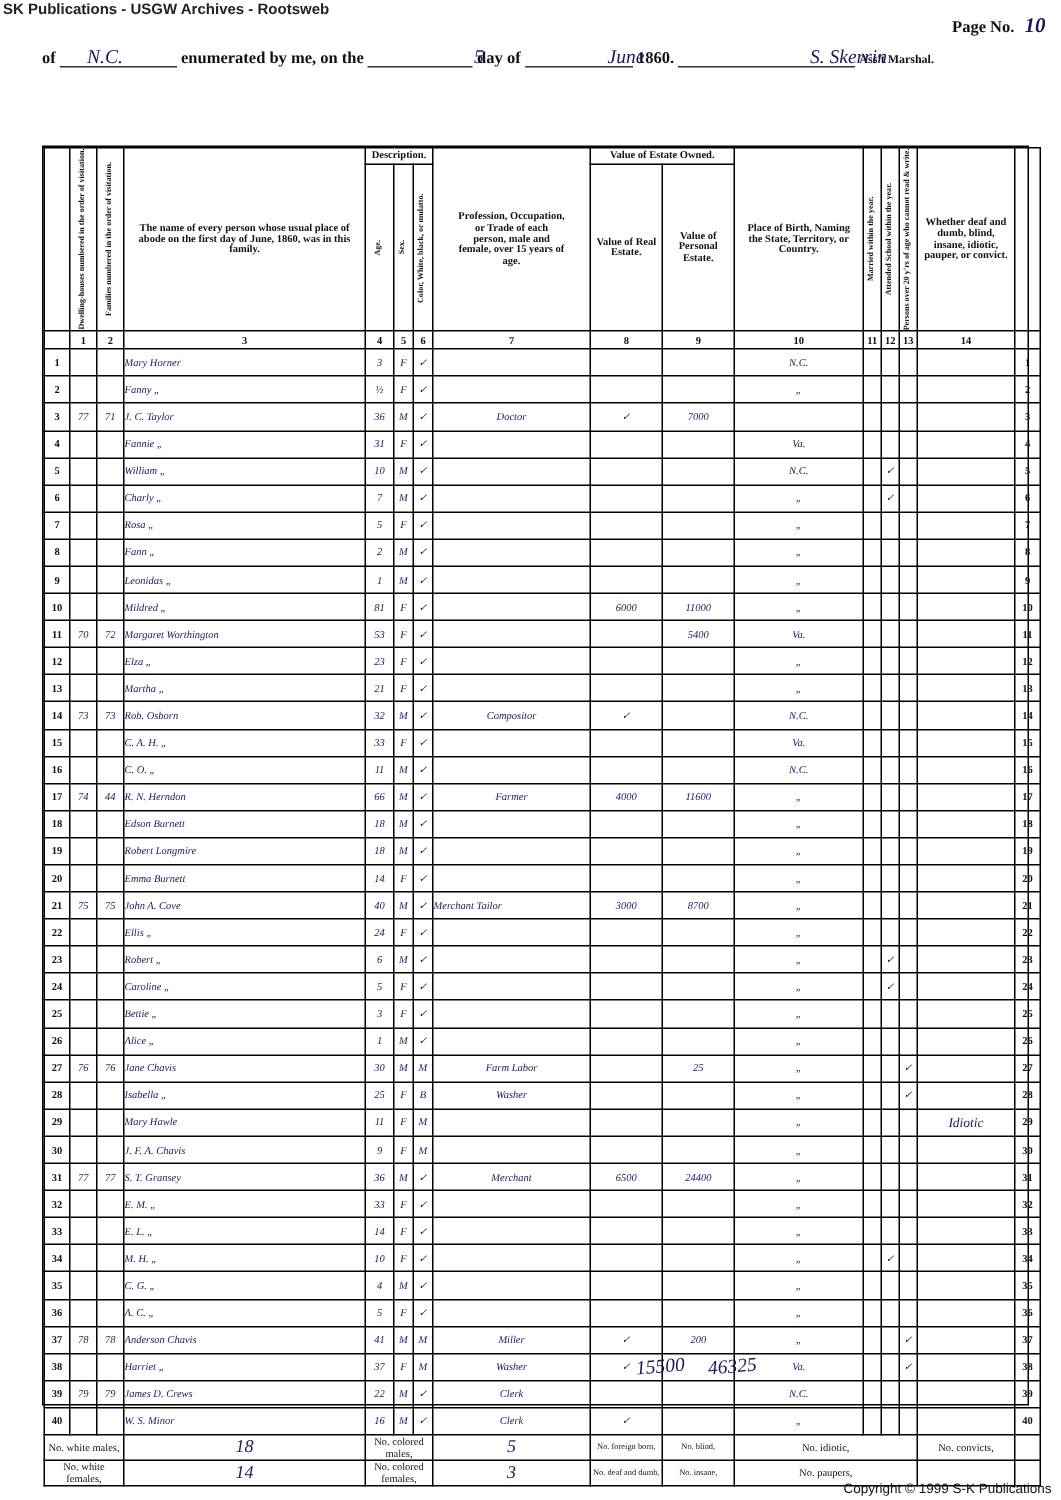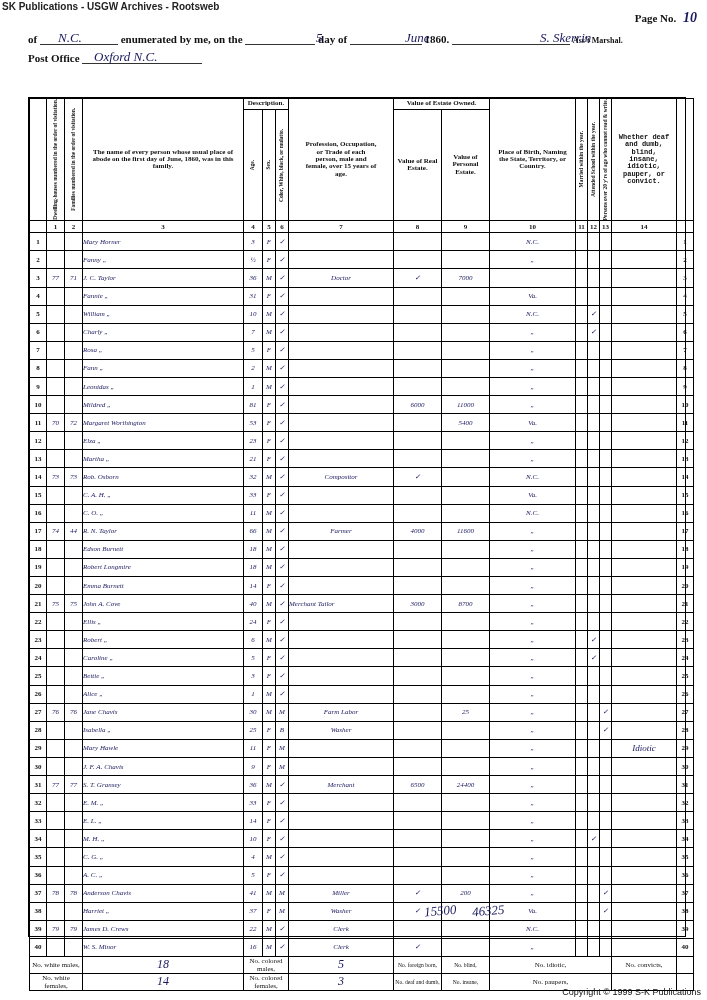--- a/index.html
+++ b/index.html
@@ -63,25 +63,20 @@
     <span class="blank" style="width:72px;"></span>
     <span class="lbl">1860.</span>
     <span class="blank" style="width:118px;"></span>
     <span class="lbl" style="font-size:8px;">Ass't Marshal.</span>
     <span class="hwfill" style="left:30px;top:-3px;">N.C.</span>
     <span class="hwfill" style="left:288px;top:-3px;">5</span>
     <span class="hwfill" style="left:377px;top:-3px;text-align:center;">June</span>
     <span class="hwfill" style="left:512px;top:-3px;text-align:center;">S. Skerrin</span>
   </div>
 
-  <div class="hline" style="height:18px;">
-    <span class="lbl">Post Office</span>
-    <span class="blank" style="width:120px;"></span>
-    <span class="hwfill" style="left:66px;top:-3px;">Oxford N.C.</span>
-  </div>
 
 </div>
 
 <div class="sheet">
 <table class="grid">
   <colgroup>
     <col style="width:17px">
         <col style="width:18px">
         <col style="width:18px">
     <col style="width:161px">
@@ -115,21 +110,21 @@
     <td rowspan="2" style="padding:3px 4px;">Place of Birth, Naming the State, Territory, or Country.</td>
     <td rowspan="2">
             <span class="vert">Married within the year.</span>
           </td>
     <td rowspan="2">
             <span class="vert">Attended School within the year.</span>
           </td>
     <td rowspan="2">
             <span class="vert">Persons over 20 y'rs of age who cannot read &amp; write.</span>
           </td>
-    <td rowspan="2" style="padding:3px 3px;font-family:Liberation Mono, monospace;">Whether deaf and dumb, blind, insane, idiotic, pauper, or convict.</td>
+    <td rowspan="2" style="padding:3px 3px;">Whether deaf and dumb, blind, insane, idiotic, pauper, or convict.</td>
     <td rowspan="2" style="border-left:1px solid #000"></td>
   </tr>
   <tr class="colhead">
     <td>
             <span class="vert">Age.</span>
           </td>
     <td>
             <span class="vert">Sex.</span>
           </td>
     <td>
@@ -445,21 +440,21 @@
           <td class="chk"></td>
           <td class="chk"></td>
           <td class="chk"></td>
           <td class="chk" style="font-size:9px;"></td>
           <td class="idx">16</td>
         </tr>
         <tr class="rowline">
           <td class="idx">17</td>
           <td class="chk">74</td>
           <td class="chk">44</td>
-          <td class="cell-hw">R. N. Taylor</td>
+          <td class="cell-hw">R. N. Herndon</td>
           <td class="chk">66</td>
           <td class="chk">M</td>
           <td class="chk">✓</td>
           <td class="cell-hw" style="text-align:center;">Farmer</td>
           <td class="chk">4000</td>
           <td class="chk">11600</td>
           <td class="chk">„</td>
           <td class="chk"></td>
           <td class="chk"></td>
           <td class="chk"></td>

